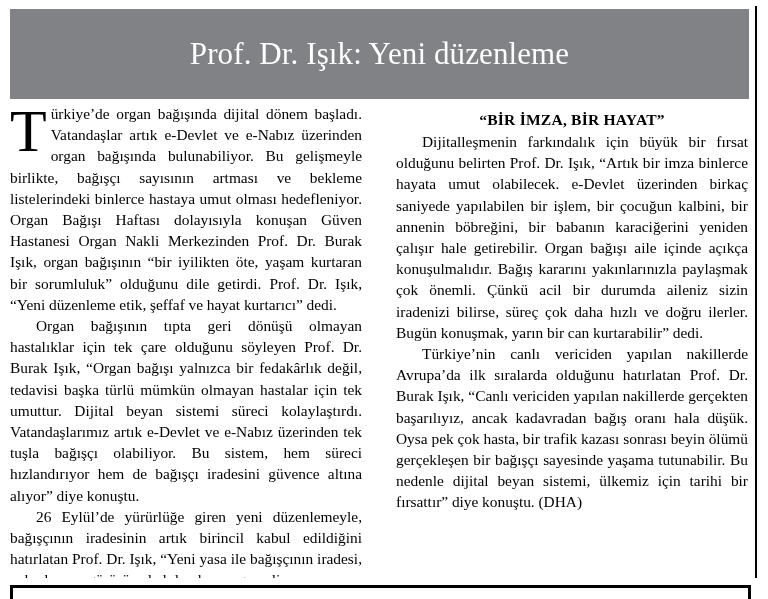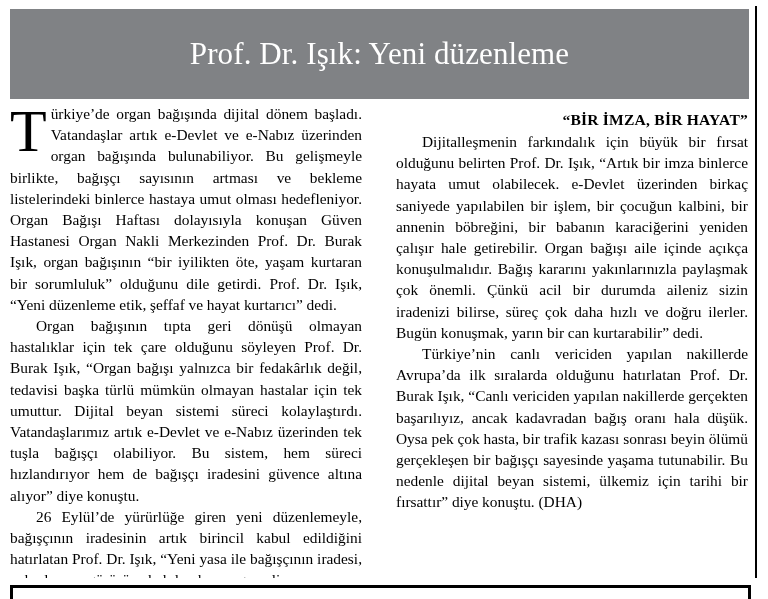--- a/index.html
+++ b/index.html
@@ -89,21 +89,21 @@
     font-size: 60px;
     line-height: 50px;
     padding: 2px 4px 0 0;
     margin-top: 1px;
     font-weight: 400;
     font-family: "Liberation Serif", "DejaVu Serif", serif;
   }
 
   .subhead {
     margin: 6px 0 1px 0;
-    text-align: right;
+    text-align: center;
     font-weight: bold;
     font-size: 15.6px;
     line-height: 21px;
     letter-spacing: 0.2px;
   }
 
   
   .right-rule {
     position: absolute;
     top: 6px;

